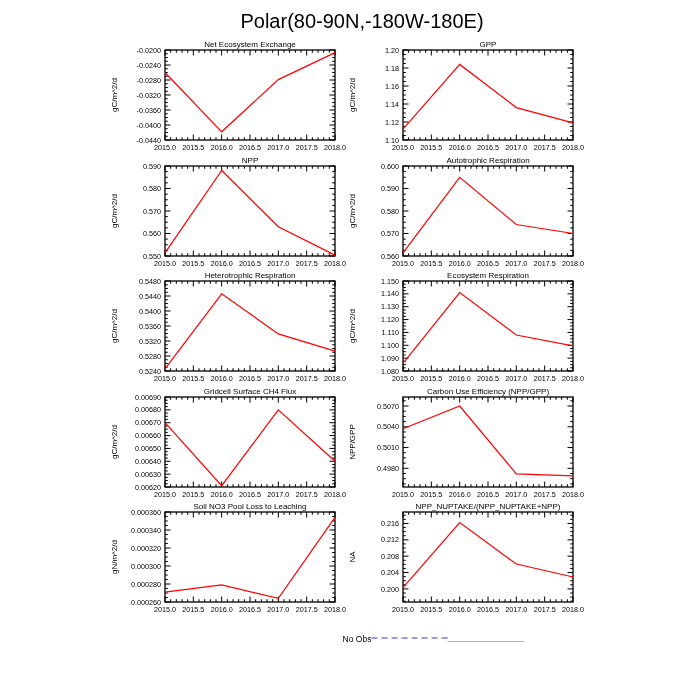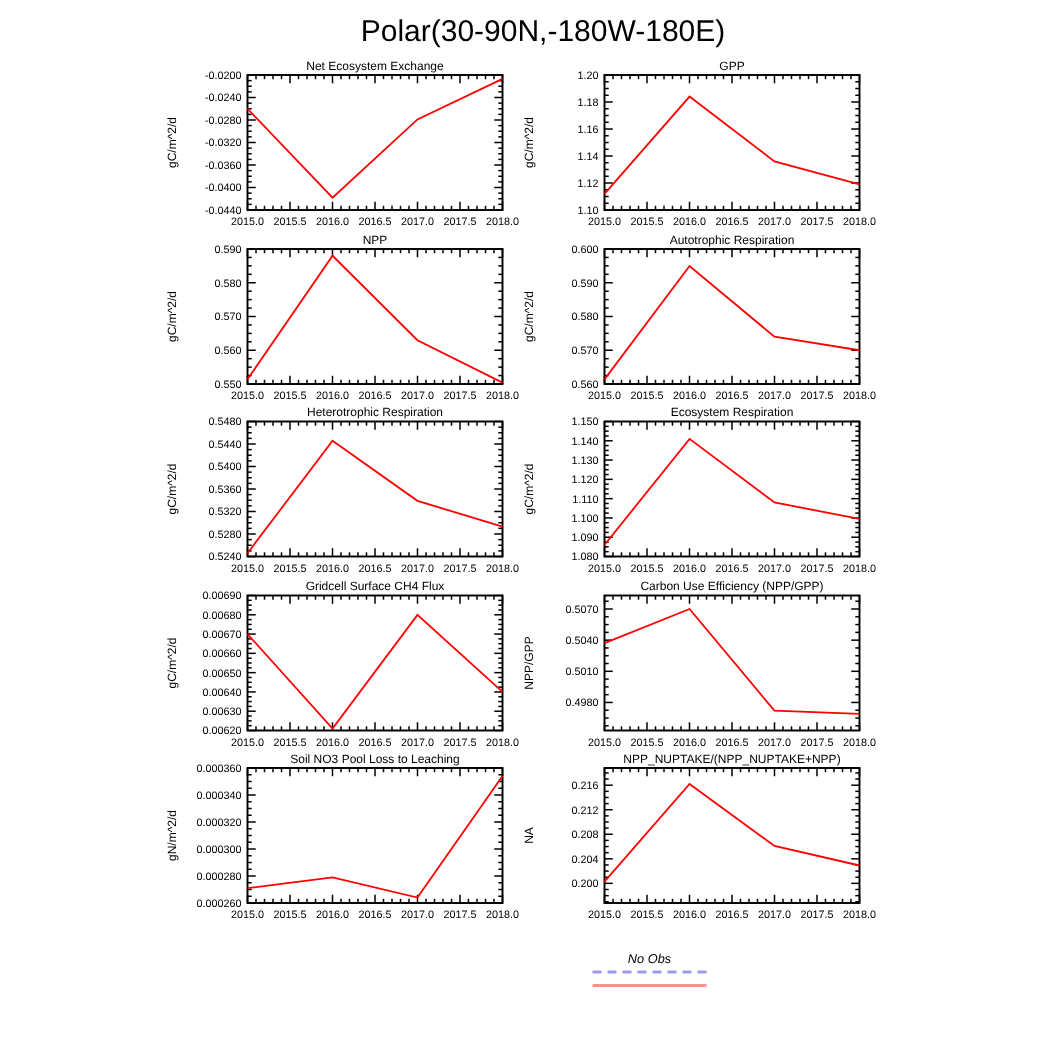--- a/index.html
+++ b/index.html
@@ -3,30 +3,30 @@
 <meta charset="utf-8">
 <style>
   html,body{margin:0;padding:0;background:#fff;}
   .page{position:relative;width:700px;height:700px;background:#ffffff;overflow:hidden;
         font-family:"Liberation Sans",sans-serif;color:#000;}
   .main-title{position:absolute;top:10px;left:362px;transform:translateX(-50%);
               font-size:20px;white-space:nowrap;}
   #charts-svg{position:absolute;left:0;top:0;}
   #charts-svg text{font-family:"Liberation Sans",sans-serif;fill:#000;}
   .legend{position:absolute;left:433px;top:634px;transform:translateX(-50%);
-          display:flex;flex-direction:column;align-items:center;font-size:8.5px;font-style:italic;}
+          display:flex;flex-direction:row;align-items:center;font-size:8.5px;}
   .legend-label{white-space:nowrap;margin-bottom:3px;}
   .line-dashed{width:76px;height:0;border-top:2px dashed #9a9aee;margin-bottom:5px;}
   .line-solid{width:76px;height:1.5px;background:#ff9090;margin-top:2px;}
 </style>
 </head>
 <body>
 
 <div class="page">
-  <div class="main-title">Polar(30-90N,-180W-180E)</div>
+  <div class="main-title">Polar(80-90N,-180W-180E)</div>
 
   <svg id="charts-svg" width="700" height="700" viewBox="0 0 700 700" aria-hidden="true">
       <g>
         <rect x="165" y="50" width="170" height="90" fill="none" stroke="#000000" stroke-width="1.3"></rect>
         <text x="250" y="46.5" text-anchor="middle" font-size="8">Net Ecosystem Exchange</text>
         <text x="117" y="95" text-anchor="middle" font-size="8" transform="rotate(-90 117 95)">gC/m^2/d</text>
         <line x1="165" y1="140" x2="170.5" y2="140" stroke="#000000" stroke-width="1"></line>
         <line x1="335" y1="140" x2="329.5" y2="140" stroke="#000000" stroke-width="1"></line>
         <text x="161" y="142.6" text-anchor="end" font-size="7.2">-0.0440</text>
         <line x1="165" y1="125" x2="170.5" y2="125" stroke="#000000" stroke-width="1"></line>

